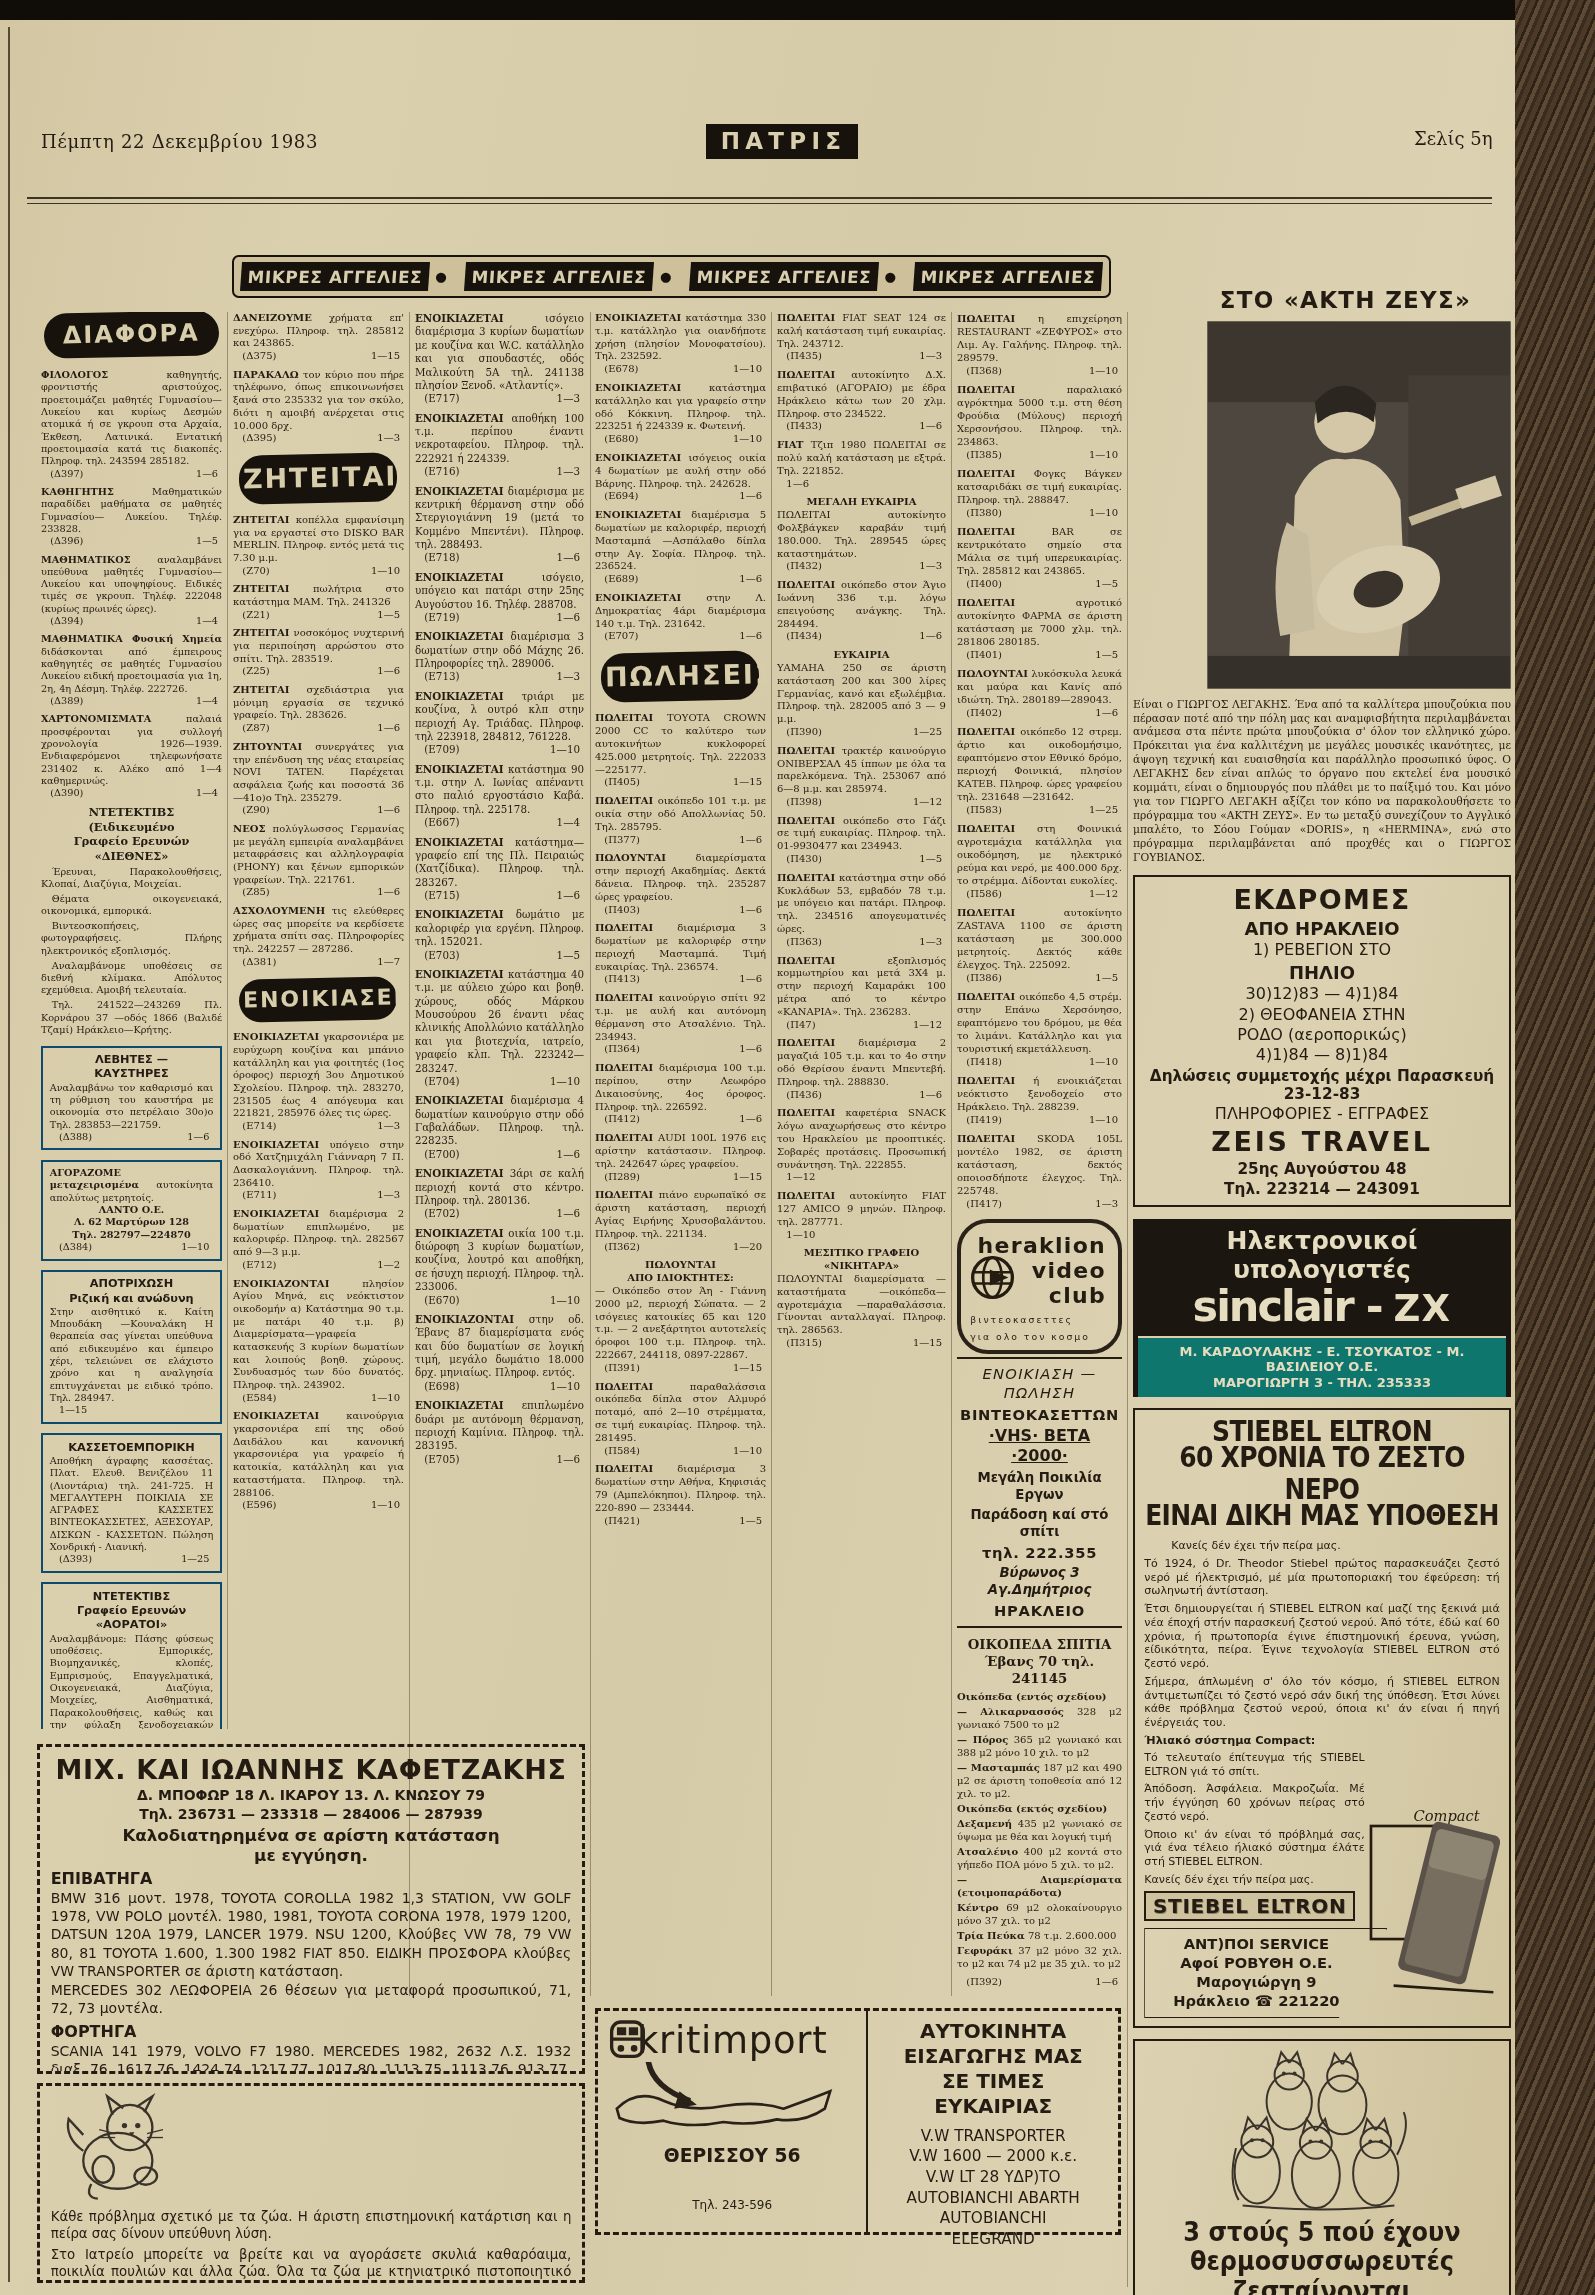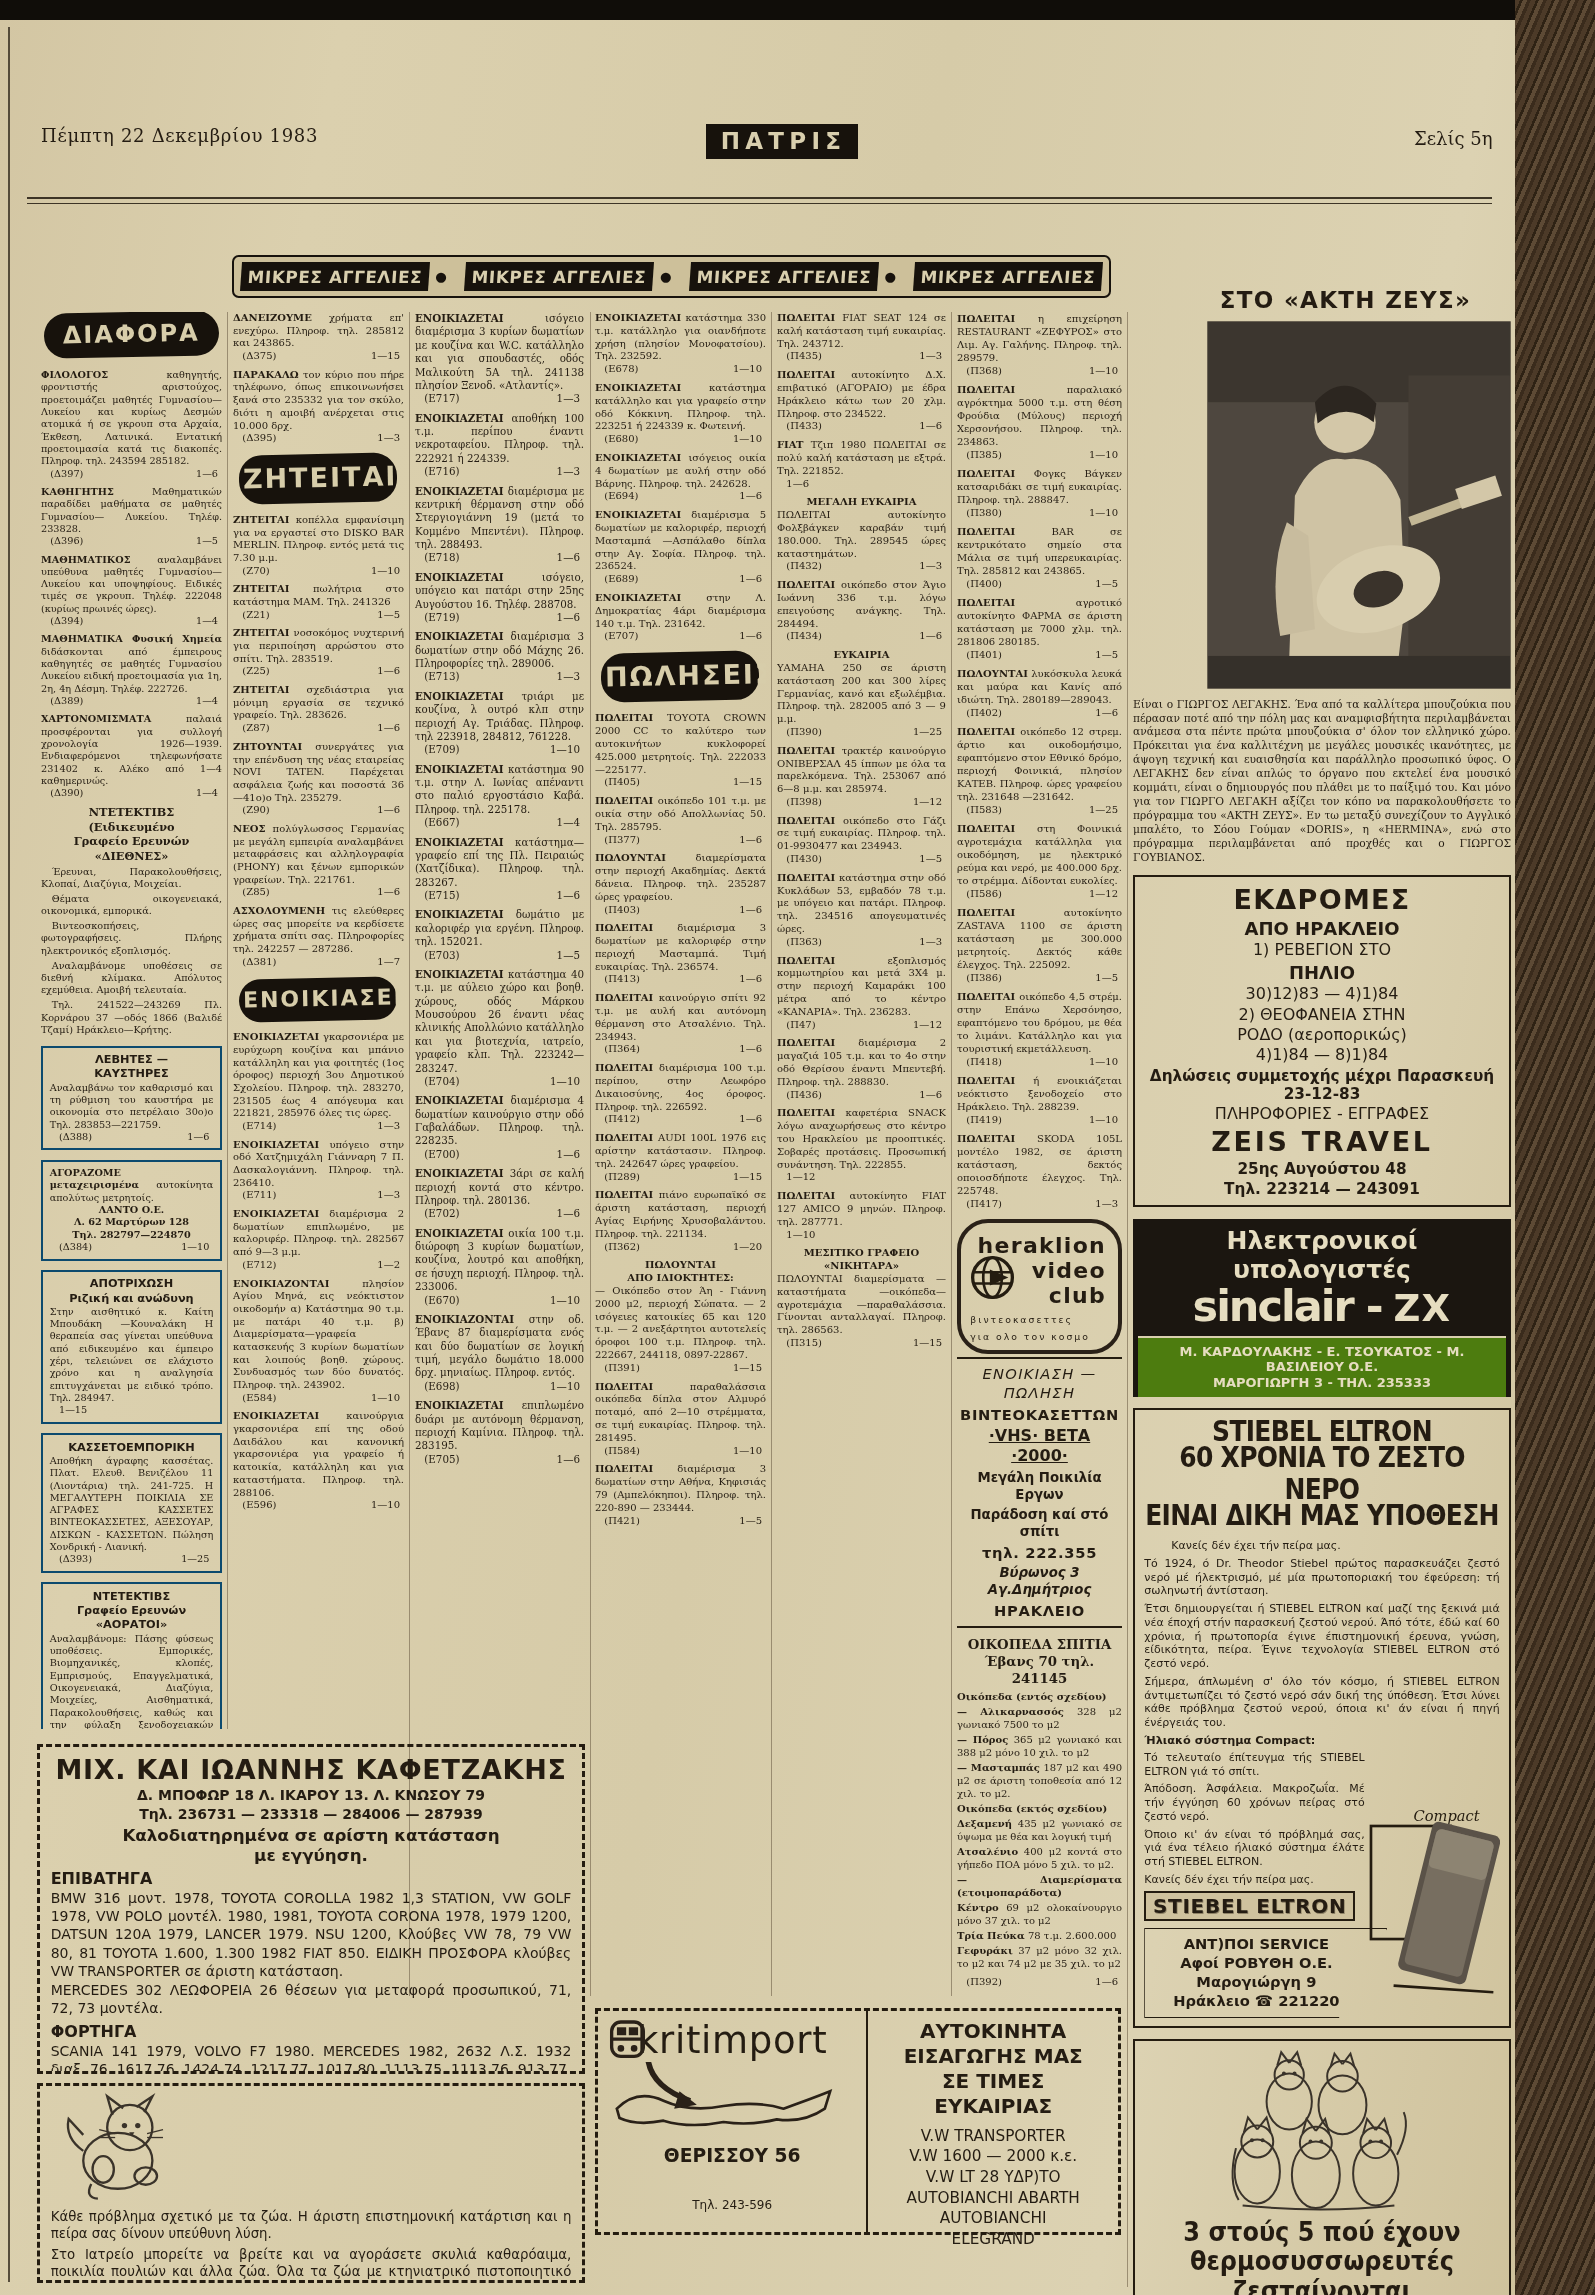--- a/index.html
+++ b/index.html
@@ -1,21 +1,21 @@
 <!DOCTYPE html>
 <html style="font-size:10.7px"><head>
 <meta charset="utf-8">
 <style>
   html,body{margin:0;padding:0;}
   body{width:1596px;height:2295px;position:relative;background:#b9a783;font-family:"DejaVu Serif",serif;color:#241c12;overflow:hidden;}
   .paper{position:absolute;left:0;top:0;width:1516px;height:2295px;background:linear-gradient(100deg,#d3c6a3 0%,#dbd0ae 18%,#d6cba8 50%,#dcd2b2 78%,#cfc29c 100%);}
   .topstrip{position:absolute;left:0;top:0;width:1596px;height:20px;background:#100d09;}
   .bookedge{position:absolute;right:0;top:0;width:81px;height:2295px;background:repeating-linear-gradient(113deg,#4c3a28 0 4.7px,#2e2214 4.7px 7.3px,#5d4a35 7.3px 11.3px,#3a2b1c 11.3px 14.7px);}
   .leftline{position:absolute;left:8px;top:27px;width:2px;height:2255px;background:#2a2115;opacity:.75;}
-  .hdr-date{position:absolute;left:41px;top:125px;font-size:18px;letter-spacing:0.7px;}
+  .hdr-date{position:absolute;left:41px;top:131px;font-size:18px;letter-spacing:0.7px;}
   .hdr-page{position:absolute;left:1414px;top:128px;font-size:18px;}
   .masthead{position:absolute;left:706px;top:124px;background:#17120c;color:#d9cfae;font-family:"DejaVu Sans",sans-serif;font-weight:bold;font-size:23px;letter-spacing:5.3px;padding:4px 12px 5.3px 14.7px;}
   .hrule{position:absolute;left:27px;top:197px;width:1465px;height:4px;border-top:2.7px solid #231b10;border-bottom:0.7px solid #231b10;opacity:.85;}
   .banner{position:absolute;left:232px;top:255px;width:879px;height:43px;border:2.7px solid #17120c;border-radius:6.7px;background:#cdc09a;display:flex;align-items:center;justify-content:space-between;padding:0 6.7px;box-sizing:border-box;}
   .banner-item{display:flex;align-items:center;gap:6.7px;}
   .banner-chip{background:#17120c;color:#d9cfae;font-family:"DejaVu Sans",sans-serif;font-weight:bold;font-size:16.7px;letter-spacing:0.7px;padding:4.7px 6.7px;transform:skewX(-4deg);white-space:nowrap;}
   .banner-item .dot{font-size:13.3px;color:#17120c;}
   .banner-item:last-child .dot{display:none;}
   .ncol{position:absolute;top:312px;overflow:hidden;text-align:justify;}
   .c1{left:41px;width:181px;height:1417px;font-size:9.7px;line-height:1.27;}
@@ -53,21 +53,21 @@
   .ekd{padding:6.7px 9.3px;text-align:center;font-family:"DejaVu Sans",sans-serif;}
   .ekd .t{font-weight:bold;font-size:27px;letter-spacing:1.3px;}
   .ekd .s{font-weight:bold;font-size:18px;margin-top:3px;}
   .ekd .l{font-size:16px;margin-top:1.3px;}
   .ekd .b{font-weight:bold;font-size:15.3px;margin-top:2.7px;}
   .ekd .zeis{font-weight:bold;font-size:27px;letter-spacing:2.7px;margin-top:2.7px;}
   .sinclair{background:#1b1610;color:#e6ddc0;text-align:center;padding:6.7px 5.3px 0 5.3px;margin-top:12px;}
   .sinclair .t{font-family:"DejaVu Sans",sans-serif;font-weight:bold;font-size:25px;}
   .sinclair .logo{font-family:"DejaVu Sans",sans-serif;font-weight:bold;font-size:43px;letter-spacing:-2px;line-height:1.05;}
   .sinclair .logo .zx{font-size:37px;letter-spacing:1.3px;margin-left:12px;}
-  .sinclair .firm{background:#4d7c0f;border-top:2px solid #d9cfae;font-family:"DejaVu Sans",sans-serif;font-weight:bold;font-size:13px;padding:5.3px 2.7px;margin-top:6.7px;}
+  .sinclair .firm{background:#0f766e;border-top:2px solid #d9cfae;font-family:"DejaVu Sans",sans-serif;font-weight:bold;font-size:13px;padding:5.3px 2.7px;margin-top:6.7px;}
   .sinclair .firm div{margin:1.3px 0;}
   .stb{padding:8px 9.3px;font-family:"DejaVu Sans",sans-serif;position:relative;}
   .stb .h{font-weight:bold;text-align:center;font-size:25px;line-height:1.12;letter-spacing:-0.7px;transform:scaleY(1.15);}
   .stb p{font-size:11px;line-height:1.25;margin:4px 0;text-align:justify;}
   .stb .ch{font-weight:bold;font-size:11.3px;margin:4px 0 0 0;}
   .stb .narrow{width:62%;}
   .stb-logo{display:inline-block;border:2px solid #241c10;font-weight:bold;font-size:20px;padding:1.3px 6.7px;letter-spacing:0.7px;background:#cfc29e;text-shadow:0.7px 0.7px 0 #8d8165;}
   .stb .agent{width:58%;border:1.3px solid #241c10;clip-path:polygon(0 0,100% 0,80% 100%,0 100%);padding:5.3px 27px 6.7px 8px;margin-top:6.7px;font-weight:bold;text-align:center;font-size:14.7px;line-height:1.3;}
   .heater{position:absolute;right:9.3px;bottom:27px;width:133px;height:213px;}
   .cats{padding:6.7px 9.3px;font-family:"DejaVu Sans",sans-serif;position:relative;}

